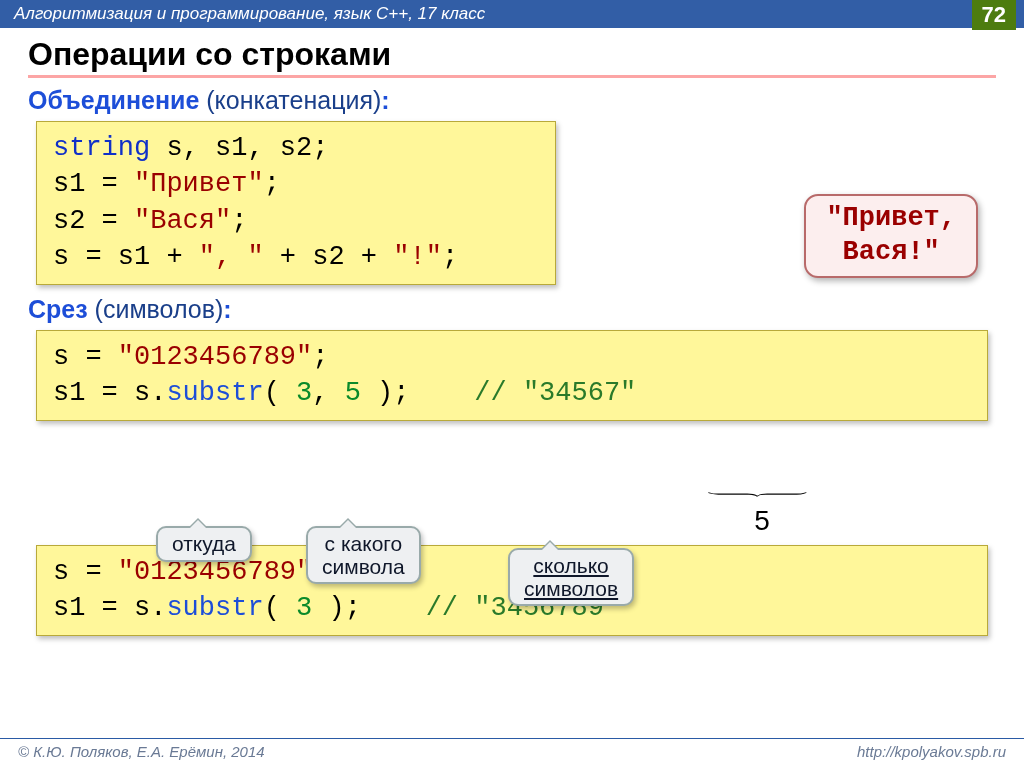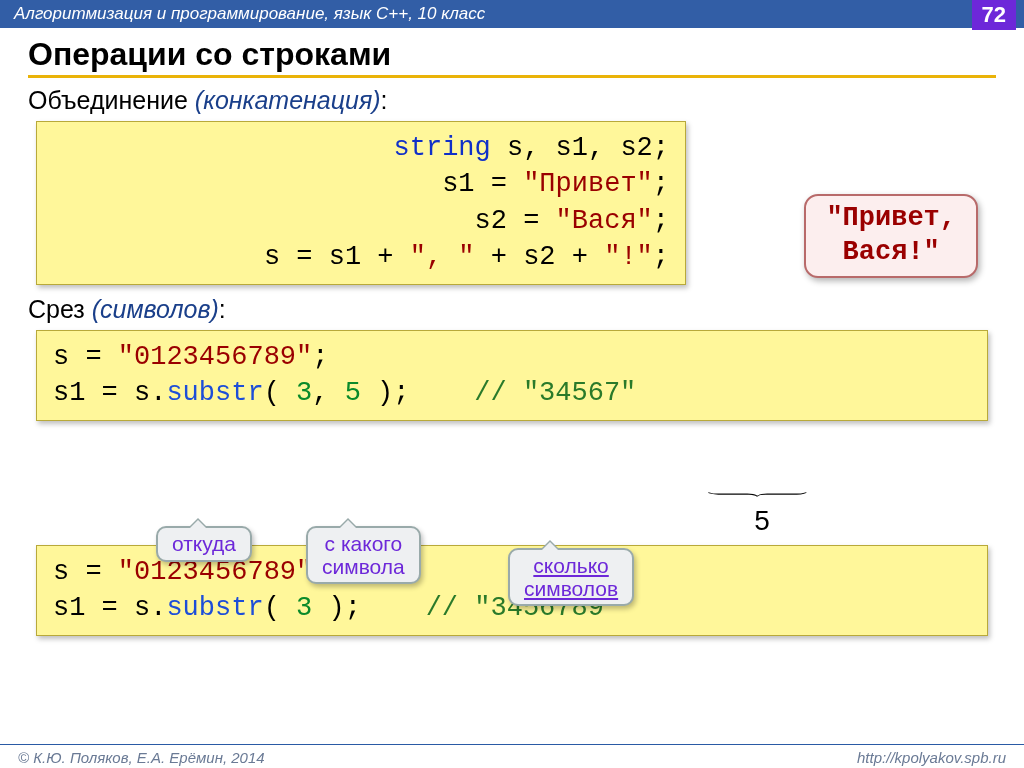--- a/index.html
+++ b/index.html
@@ -14,45 +14,45 @@
     background: #325ea6;
     color: #fff;
     padding: 4px 14px;
     font-style: italic;
     font-size: 17px;
     display: flex;
     justify-content: space-between;
     align-items: center;
   }
   .page-num {
-    background: #6d28d9;
+    background: #4d7c0f;
     color: #fff;
     font-size: 22px;
     font-weight: bold;
     font-style: normal;
     padding: 2px 10px;
     position: absolute;
     right: 8px;
     top: 0px;
   }
   .content { padding: 8px 28px 0 28px; }
   h1 {
     font-size: 32px;
     font-weight: bold;
     color: #000;
-    border-bottom: 3px solid #eab308;
+    border-bottom: 3px solid #fca5a5;
     padding-bottom: 2px;
     margin-bottom: 8px;
   }
   .subhead {
     font-size: 25px;
     margin: 4px 0 6px 0;
   }
-  .subhead .kw { color: #000000; font-weight: normal; }
-  .subhead .paren { color: #1a3f8a; font-style: italic; font-weight: normal; }
+  .subhead .kw { color: #1d4ed8; font-weight: bold; }
+  .subhead .paren { color: #1a3f8a; font-weight: normal; }
   .codebox {
     background: #fff79a;
     border: 1px solid #b8a93a;
     box-shadow: 2px 3px 5px rgba(0,0,0,0.25);
     padding: 8px 16px 8px 16px;
     margin: 4px 8px 10px 8px;
     font-family: "Courier New", monospace;
     font-size: 27px;
     line-height: 1.35;
     position: relative;
@@ -80,21 +80,21 @@
   .bubble.result { right: 46px; top: 194px; line-height: 1.25; }
 
   .callout {
     position: absolute;
     background: #eef0f2;
     border: 2px solid #9aa;
     border-radius: 10px;
     box-shadow: 2px 3px 5px rgba(0,0,0,0.25);
     padding: 4px 14px;
     font-size: 21px;
-    color: #6d28d9;
+    color: #0f172a;
     text-align: center;
   }
   .callout .tail {
     position: absolute;
     width: 0; height: 0;
     border: 10px solid transparent;
     border-bottom-color: #9aa;
     top: -20px; left: 30px;
   }
   .callout .tail::after {
@@ -125,32 +125,32 @@
     margin-bottom: 2px;
   }
   .brace-num { font-size: 28px; font-family: Arial, sans-serif; }
 
   .footer {
     position: absolute;
     left: 0; right: 0; bottom: 0;
     border-top: 1px solid #2a5aa5;
     display: flex;
     justify-content: space-between;
-    padding: 4px 18px 2px 18px;
+    padding: 4px 18px 8px 18px;
     font-size: 15px;
     font-style: italic;
     color: #6a7a95;
   }
-  .codebox.cb1 { width: 650px; text-align: right; }
+  .codebox.cb1 { width: 520px; }
 </style>
 </head>
 <body>
 
 <div class="header">
-  <span>Алгоритмизация и программирование, язык C++, 10 класс</span>
+  <span>Алгоритмизация и программирование, язык C++, 17 класс</span>
 </div>
 <div class="page-num">72</div>
 
 <div class="content">
   <h1>Операции со строками</h1>
 
   <div class="subhead">
     <span class="kw">Объединение</span>
     <span class="kw"> </span>
     <span class="paren">(конкатенация)</span><span class="kw">:</span>

